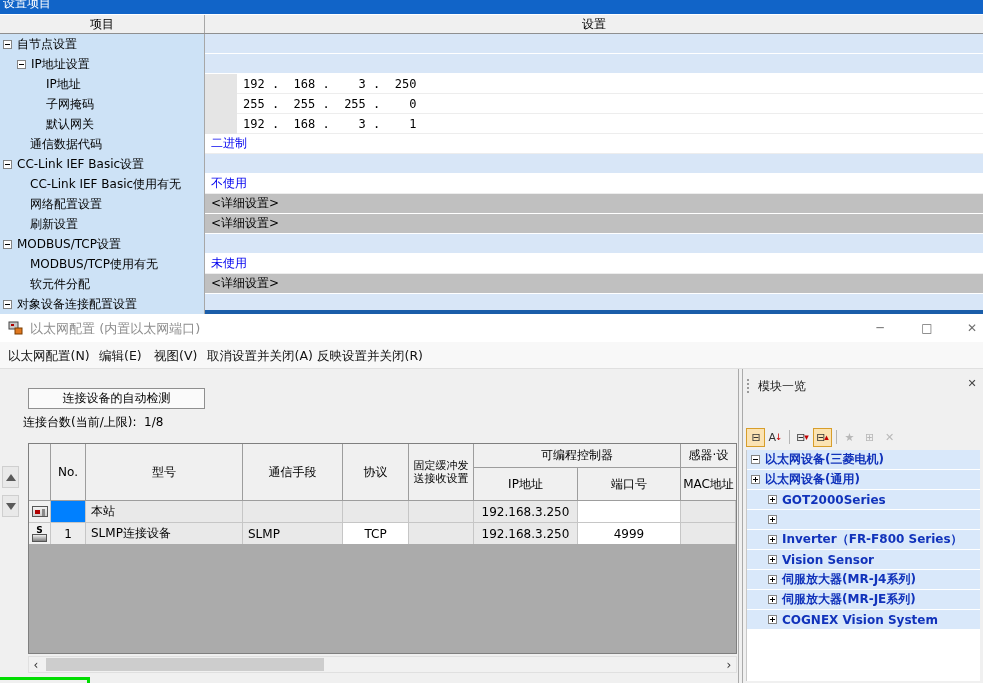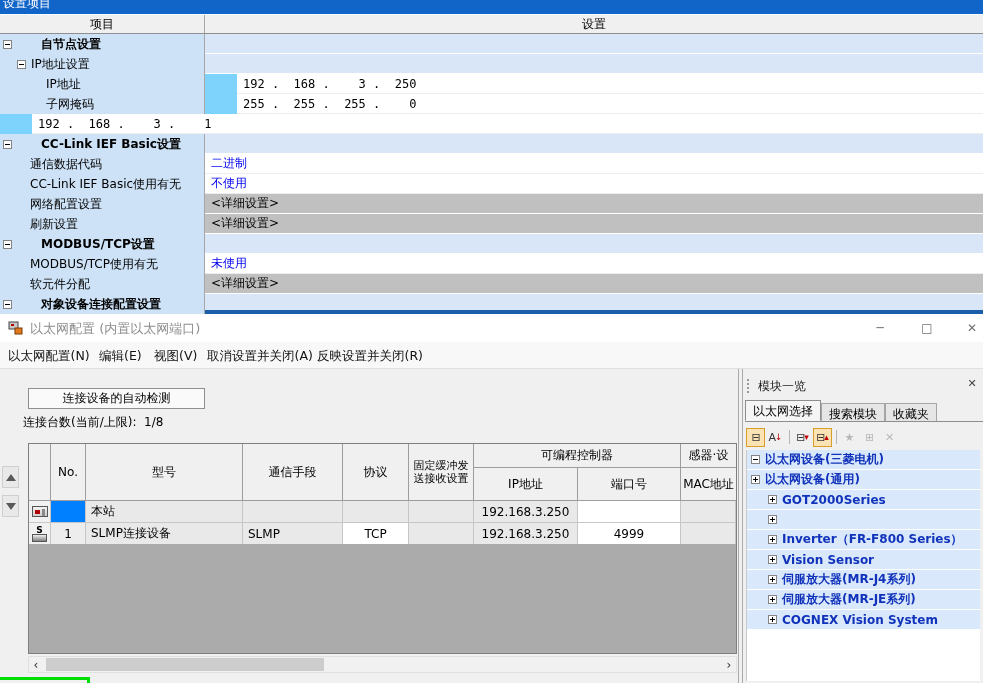--- a/index.html
+++ b/index.html
@@ -1,36 +1,36 @@
 <!DOCTYPE html>
 <html><head>
 <meta charset="utf-8">
 <style>
   * { box-sizing: border-box; margin:0; padding:0; }
   body { margin:0; font-family:"DejaVu Sans",sans-serif; font-size:12px; color:#000; background:#fff; }
-  #root { position:relative; width:983px; height:683px; overflow:hidden; background:#7dd3fc; }
+  #root { position:relative; width:983px; height:683px; overflow:hidden; background:#e5e5e5; }
 
   
   .topbar { position:absolute; left:0; top:0; width:983px; height:14px; background:#1164c8; overflow:hidden; }
   .topbar span { display:block; margin-top:-5px; padding-left:3px; color:#fff; font-size:12px; }
   .shead { position:absolute; left:0; top:14px; width:983px; height:20px; display:flex; background:#f0f0f0;
            border-top:1px solid #fff; border-bottom:1px solid #8f8f8f; }
   .shead .hc { display:flex; align-items:center; justify-content:center; font-size:12px; }
   .shead .hc1 { width:205px; border-right:1px solid #a7a7a7; }
   .shead .hc2 { flex:1; }
   .srows { position:absolute; left:0; top:34px; width:983px; }
   .srow { display:flex; height:20px; }
   .sl { width:205px; background:#cde2f6; border-right:1px solid #a7a7a7; display:flex; align-items:center; overflow:hidden; white-space:nowrap; }
   .sv { flex:1; display:flex; align-items:center; padding-left:6px; background:#fff; border-bottom:1px solid #ededed; overflow:hidden; white-space:nowrap; }
   .sv.vblue { background:#d8e6f7; border-bottom:1px solid #fff; }
   .sv.vgray { background:#c0c0c0; border-bottom:1px solid #fff; }
   .sv.vunder { border-bottom:4px solid #1a5da9; }
   .tblue { color:#0000ee; }
   .mono { font-family:"DejaVu Sans Mono",monospace; white-space:pre;margin-left:32px; }
-  .grp .sl { font-weight:bold;gap:24px; }
+  .grp .sl { font-weight:normal; }
   .tbox { width:9px; height:9px; border:1px solid #848484; background:#fff; position:relative; flex:none; }
   .tbox::before { content:""; position:absolute; left:1px; right:1px; top:3px; height:1px; background:#000; }
   .tbox.plus::after { content:""; position:absolute; top:1px; bottom:1px; left:3px; width:1px; background:#000; }
   .sl .lab { margin-left:5px; }
   .ind0 .tbox { margin-left:3px; }
   .ind1 .tbox { margin-left:17px; }
   .ind1nb .lab { margin-left:30px; }
   .ind2 .lab { margin-left:46px; }
 
   
@@ -149,34 +149,37 @@
         </div>
       <div class="sv mono">192 .  168 .    3 .  250</div>
     </div>
     <div class="srow">
       <div class="sl ind2">
           <span class="lab">子网掩码</span>
         </div>
       <div class="sv mono">255 .  255 .  255 .    0</div>
     </div>
     <div class="srow">
+      <div class="sl ind2">
+          <span class="lab">默认网关</span>
+        </div>
       <div class="sv mono">192 .  168 .    3 .    1</div>
+    </div>
+    <div class="srow">
+      <div class="sl ind1nb">
+          <span class="lab">通信数据代码</span>
+        </div>
+      <div class="sv tblue">二进制</div>
     </div>
     <div class="srow grp">
       <div class="sl ind0">
           <span class="tbox"></span>
           <span class="lab">CC-Link IEF Basic设置</span>
         </div>
       <div class="sv vblue"></div>
-    </div>
-    <div class="srow">
-      <div class="sl ind1nb">
-          <span class="lab">通信数据代码</span>
-        </div>
-      <div class="sv tblue">二进制</div>
     </div>
     <div class="srow">
       <div class="sl ind1nb">
           <span class="lab">CC-Link IEF Basic使用有无</span>
         </div>
       <div class="sv tblue">不使用</div>
     </div>
     <div class="srow">
       <div class="sl ind1nb">
           <span class="lab">网络配置设置</span>
@@ -313,25 +316,20 @@
     </div>
 
     <div class="splitter"></div>
 
     <div class="panel">
       <div class="ptitle">
         <span class="phandle"></span>
         <span class="ptext">模块一览</span>
         <span class="pclose">✕</span>
       </div>
-      <div class="ptabs">
-        <span class="tab active">以太网选择</span>
-        <span class="tab idle">搜索模块</span>
-        <span class="tab idle">收藏夹</span>
-      </div>
       <div class="ptools">
         <span class="ticon hl">
             <span>⊟</span>
             <span class="acc"></span>
           </span>
         <span class="ticon">
             <span>A</span>
             <span class="acc">↓</span>
           </span>
         <span class="tsep"></span>

